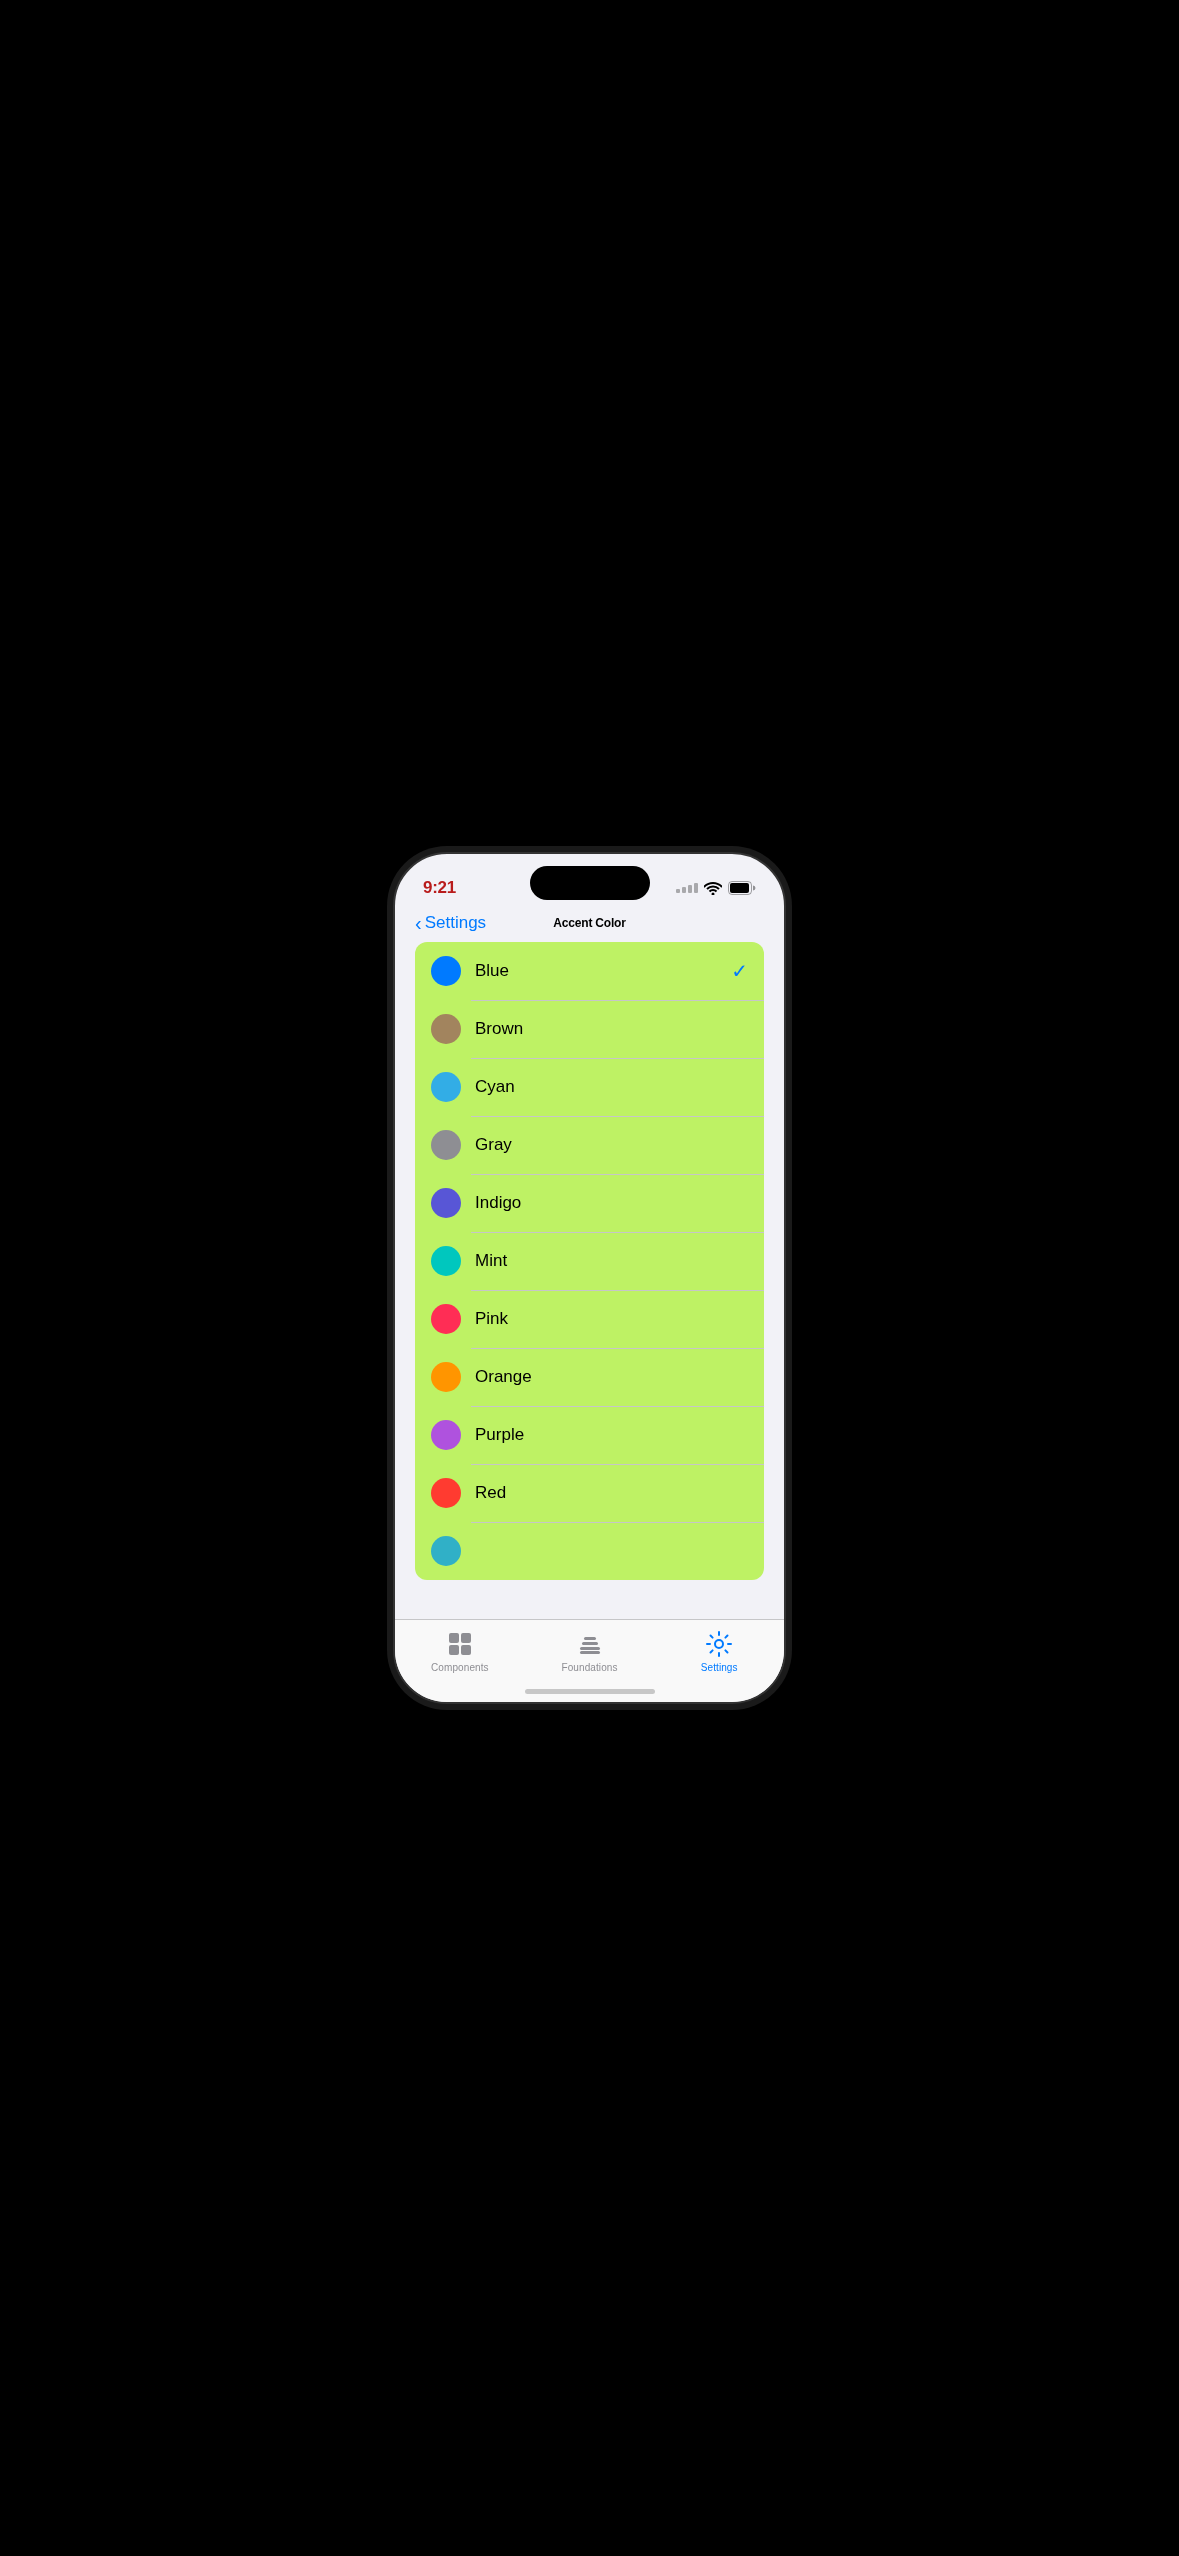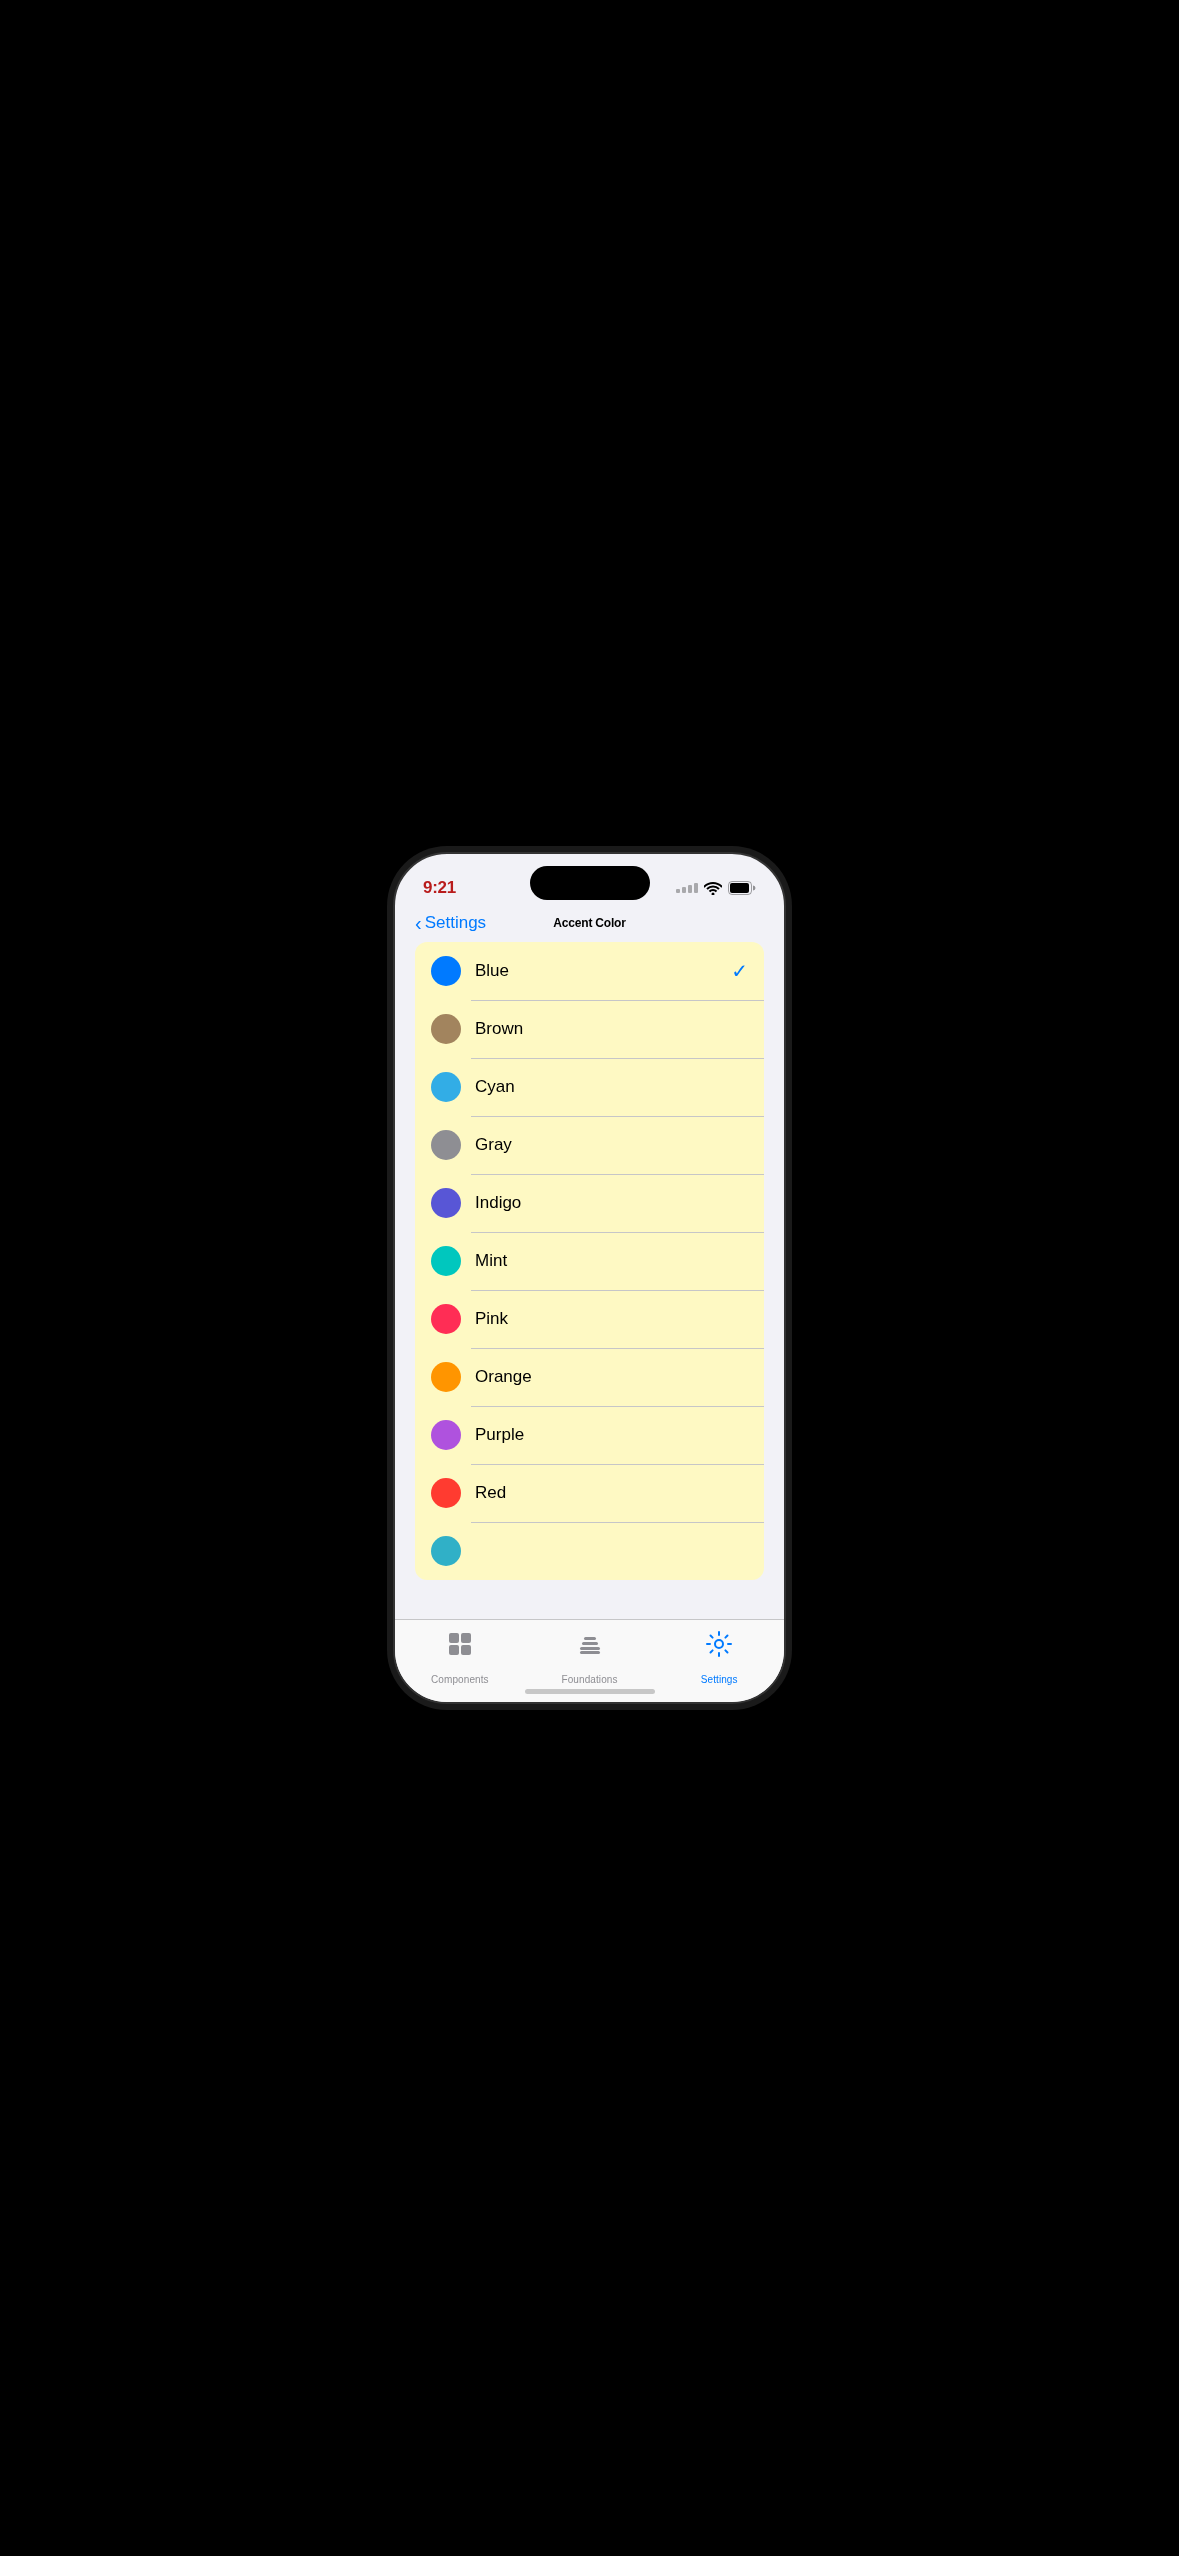--- a/index.html
+++ b/index.html
@@ -107,21 +107,21 @@
 
     
     .content {
       padding: 0 20px;
       overflow-y: auto;
       height: calc(852px - 54px - 60px - 83px);
     }
 
     
     .list-group {
-      background: #fef9c3;
+      background: #bef264;
       border-radius: 12px;
       margin-bottom: 18px;
       overflow: hidden;
     }
 
     .list-item {
       display: flex;
       align-items: center;
       padding: 13px 16px;
       position: relative;
@@ -171,21 +171,21 @@
       display: flex;
       align-items: flex-start;
       justify-content: space-around;
       padding-top: 10px;
     }
 
     .tab-item {
       display: flex;
       flex-direction: column;
       align-items: center;
-      gap: 16px;
+      gap: 4px;
       cursor: pointer;
       flex: 1;
     }
 
     .tab-icon {
       width: 28px;
       height: 28px;
       display: flex;
       align-items: center;
       justify-content: center;

